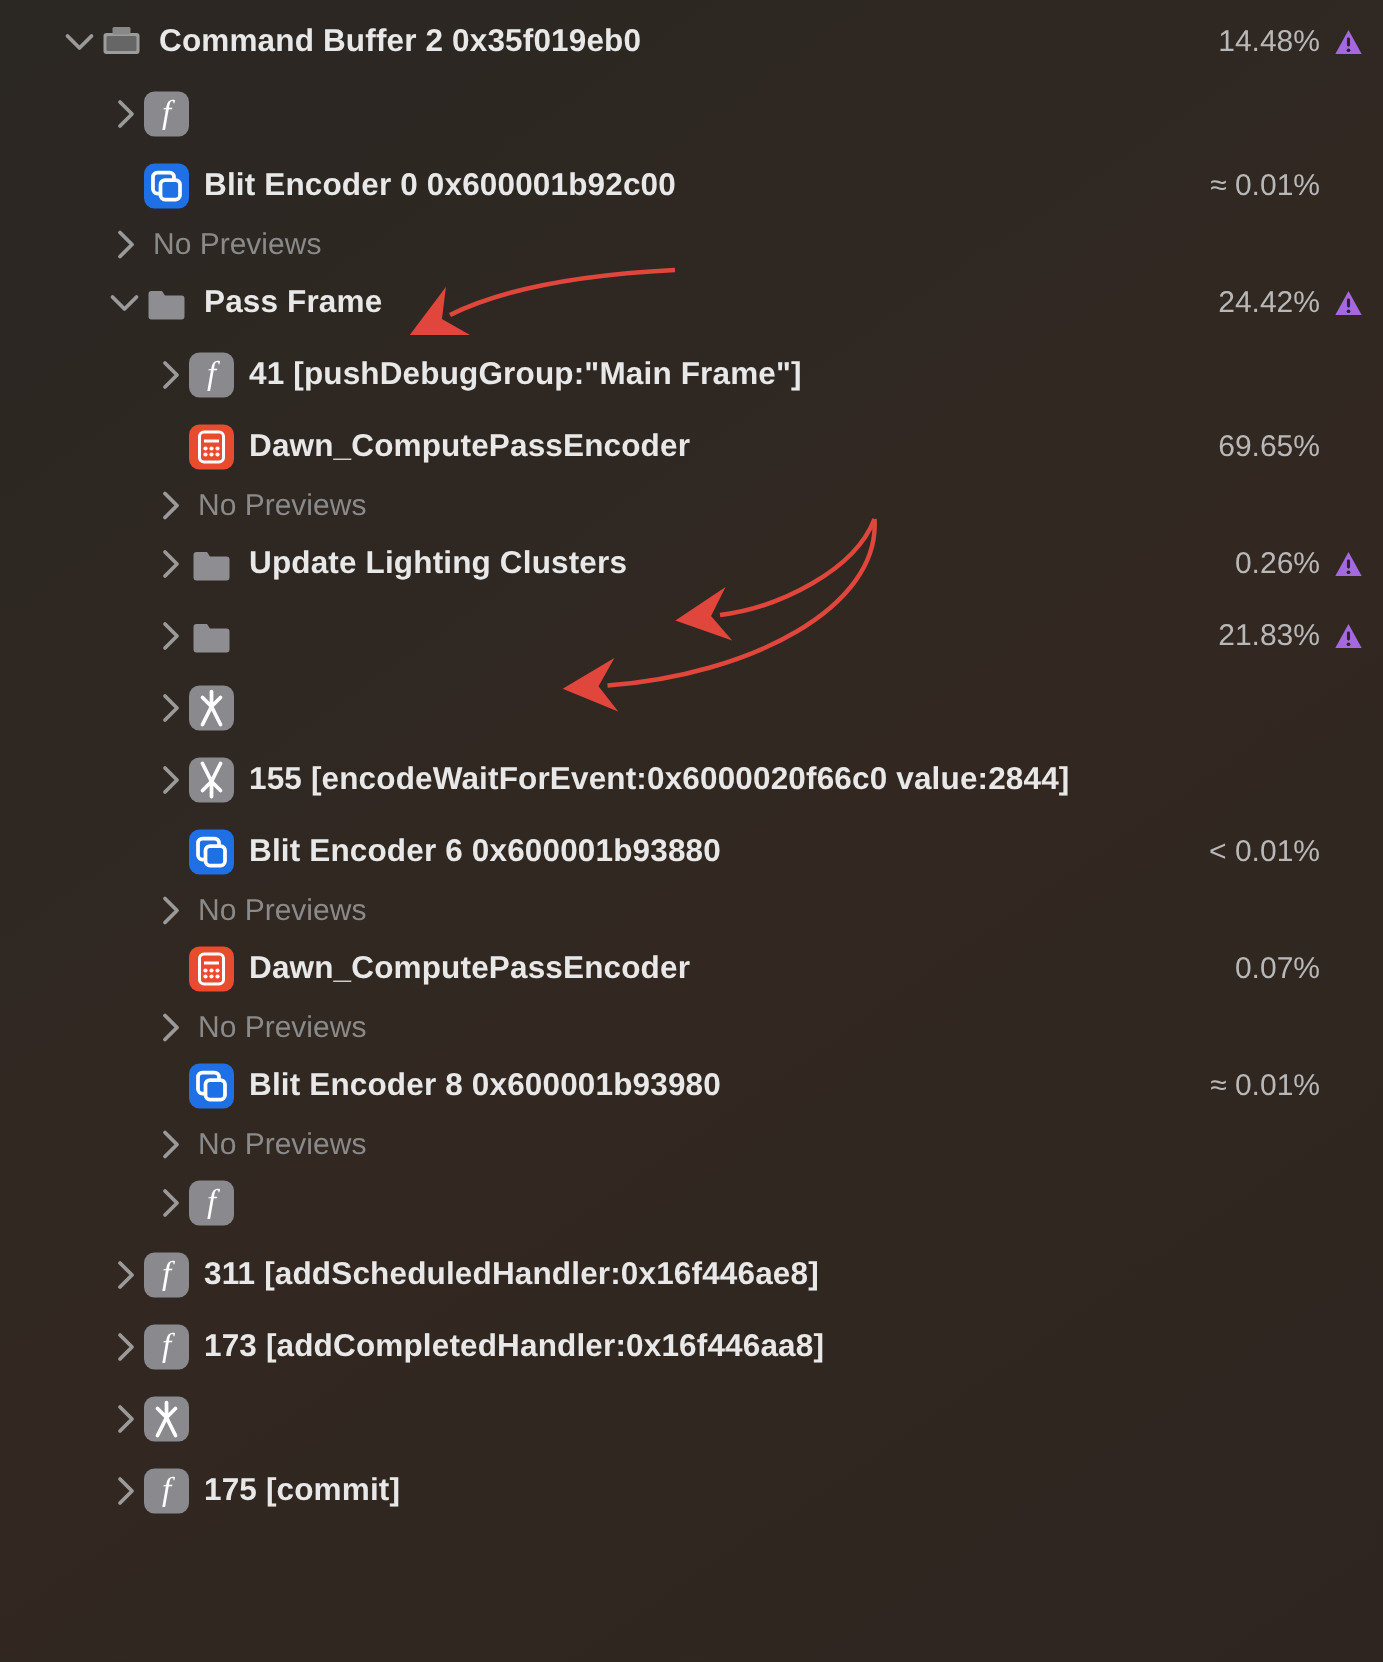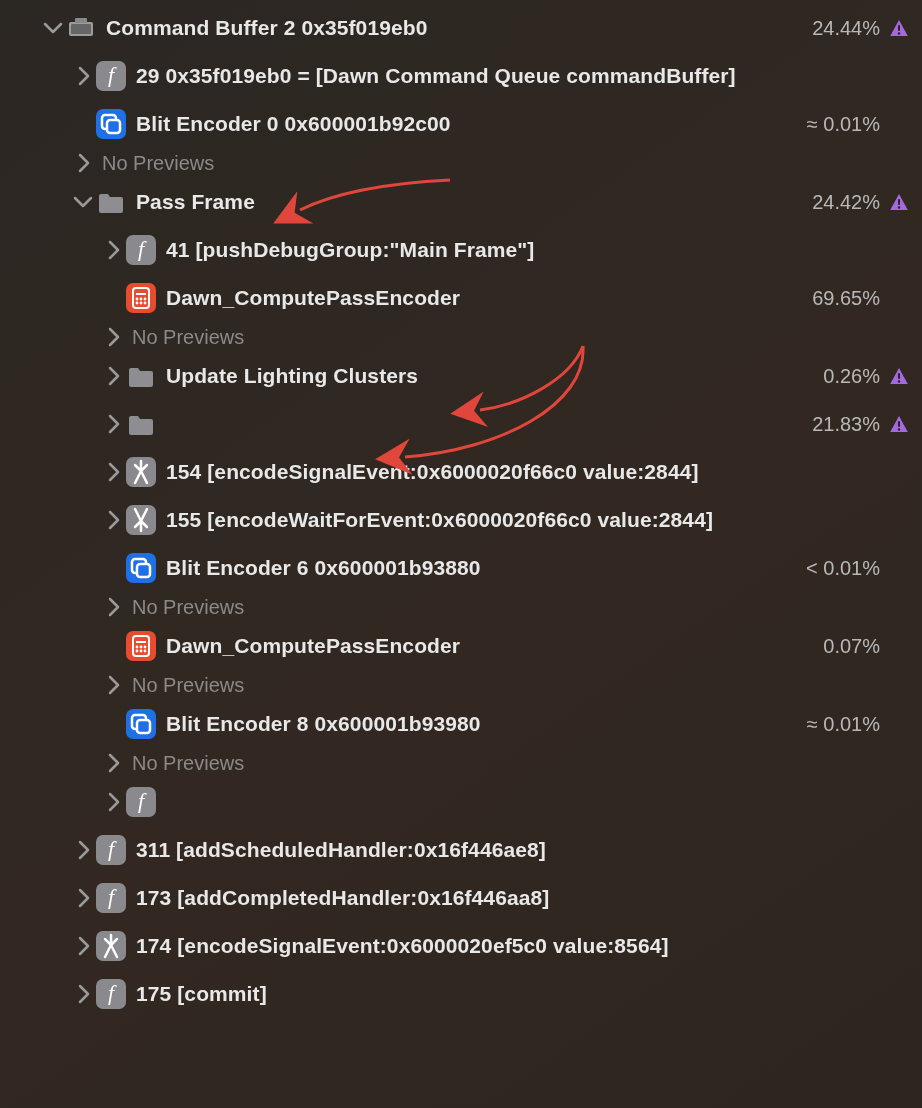--- a/index.html
+++ b/index.html
@@ -96,40 +96,39 @@
       </span>
       <span class="icon" style="background: transparent;">
         <svg width="30" height="30" viewBox="0 0 30 30">
           <rect x="3" y="9" width="24" height="14" rx="2" fill="#9c9c9c"></rect>
           <rect x="5" y="11" width="20" height="10" rx="1" fill="#666"></rect>
           <rect x="9" y="5" width="12" height="5" rx="1" fill="#888"></rect>
         </svg>
       </span>
       <span class="label">Command Buffer 2 0x35f019eb0</span>
       <span class="spacer"></span>
-      <span class="pct">24.44%</span>
+      <span class="pct">14.48%</span>
       <span class="warn"><svg width="22" height="22" viewBox="0 0 30 30">
           <path d="M15 4 L27 26 L3 26 Z" fill="#a468e0"></path>
           <rect x="13.6" y="11" width="2.8" height="8" rx="1.2" fill="#2a2622"></rect>
           <circle cx="15" cy="22.5" r="1.7" fill="#2a2622"></circle>
         </svg></span>
     </div>
     <div class="row">
       <span class="indent ind1"></span>
       <span class="disc">
         <svg width="26" height="26" viewBox="0 0 26 26">
           <path d="M10 5 L18 13 L10 21" stroke="#9a9a9a" stroke-width="2.5" fill="none" stroke-linecap="round" stroke-linejoin="round"></path>
         </svg>
       </span>
       <span class="icon" style="background: rgb(138, 138, 142);">
         <svg width="30" height="30" viewBox="0 0 30 30">
           <text x="15" y="21" text-anchor="middle" font-family="serif" font-style="italic" font-size="22" fill="#fff">f</text>
         </svg>
       </span>
-      <span class="label">29 0x35f019eb0 = [Dawn Command Queue commandBuffer]</span>
       <span class="spacer"></span>
     </div>
     <div class="row">
       <span class="indent ind1"></span>
       <span class="disc"></span>
       <span class="icon" style="background: rgb(31, 111, 229);">
         <svg width="30" height="30" viewBox="0 0 30 30">
           <rect x="6" y="6" width="14" height="14" rx="3" fill="none" stroke="#fff" stroke-width="2.5"></rect>
           <rect x="11" y="11" width="13" height="13" rx="3" fill="#1f6fe5" stroke="#fff" stroke-width="2.5"></rect>
         </svg>
@@ -262,21 +261,20 @@
         <svg width="26" height="26" viewBox="0 0 26 26">
           <path d="M10 5 L18 13 L10 21" stroke="#9a9a9a" stroke-width="2.5" fill="none" stroke-linecap="round" stroke-linejoin="round"></path>
         </svg>
       </span>
       <span class="icon" style="background: rgb(138, 138, 142);">
         <svg width="30" height="30" viewBox="0 0 30 30">
           <path d="M15 4 L15 14 M9 8 L15 14 L21 8" stroke="#fff" stroke-width="2.5" fill="none" stroke-linecap="round" stroke-linejoin="round"></path>
           <path d="M15 14 L9 26 M15 14 L21 26" stroke="#fff" stroke-width="2.5" fill="none" stroke-linecap="round"></path>
         </svg>
       </span>
-      <span class="label">154 [encodeSignalEvent:0x6000020f66c0 value:2844]</span>
       <span class="spacer"></span>
     </div>
     <div class="row">
       <span class="indent ind2"></span>
       <span class="disc">
         <svg width="26" height="26" viewBox="0 0 26 26">
           <path d="M10 5 L18 13 L10 21" stroke="#9a9a9a" stroke-width="2.5" fill="none" stroke-linecap="round" stroke-linejoin="round"></path>
         </svg>
       </span>
       <span class="icon" style="background: rgb(138, 138, 142);">
@@ -416,21 +414,20 @@
         <svg width="26" height="26" viewBox="0 0 26 26">
           <path d="M10 5 L18 13 L10 21" stroke="#9a9a9a" stroke-width="2.5" fill="none" stroke-linecap="round" stroke-linejoin="round"></path>
         </svg>
       </span>
       <span class="icon" style="background: rgb(138, 138, 142);">
         <svg width="30" height="30" viewBox="0 0 30 30">
           <path d="M15 4 L15 14 M9 8 L15 14 L21 8" stroke="#fff" stroke-width="2.5" fill="none" stroke-linecap="round" stroke-linejoin="round"></path>
           <path d="M15 14 L9 26 M15 14 L21 26" stroke="#fff" stroke-width="2.5" fill="none" stroke-linecap="round"></path>
         </svg>
       </span>
-      <span class="label">174 [encodeSignalEvent:0x6000020ef5c0 value:8564]</span>
       <span class="spacer"></span>
     </div>
     <div class="row">
       <span class="indent ind1"></span>
       <span class="disc">
         <svg width="26" height="26" viewBox="0 0 26 26">
           <path d="M10 5 L18 13 L10 21" stroke="#9a9a9a" stroke-width="2.5" fill="none" stroke-linecap="round" stroke-linejoin="round"></path>
         </svg>
       </span>
       <span class="icon" style="background: rgb(138, 138, 142);">

